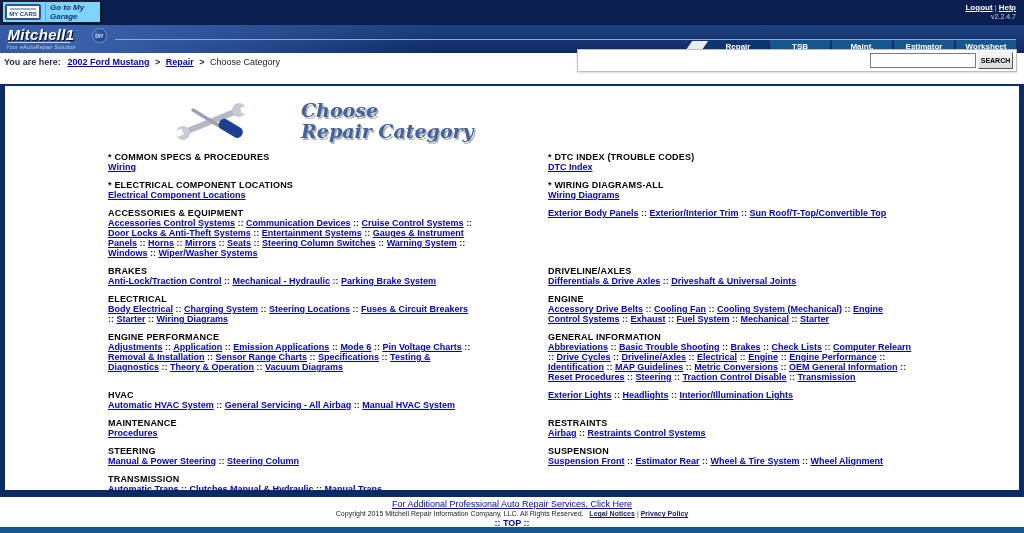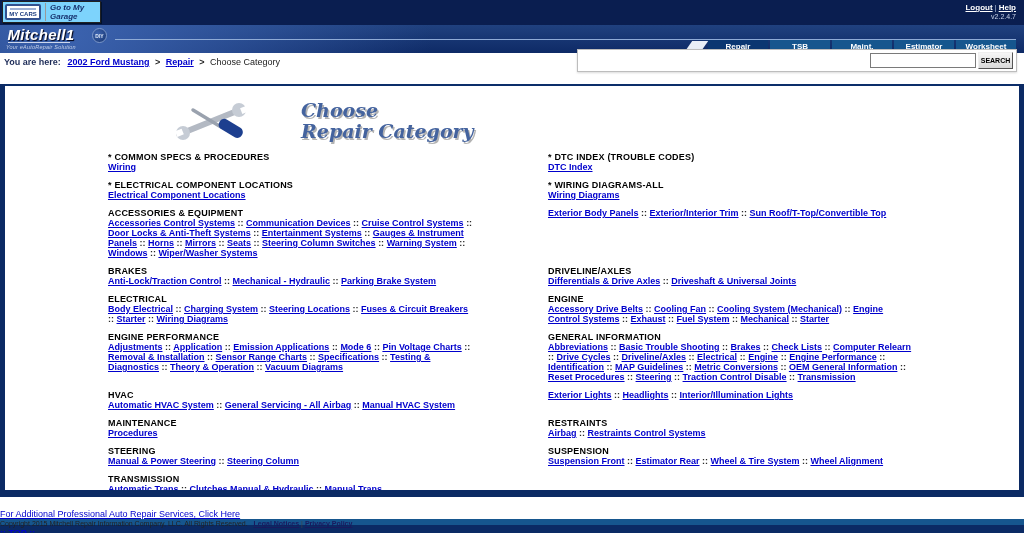--- a/index.html
+++ b/index.html
@@ -68,21 +68,21 @@
   .cat-table { padding:14px 0 0 103px; }
   .cat-row { display:flex; margin-bottom:8px; }
   .cat-cell { width:440px; }
   .cat-heading { font-size:9px; font-weight:bold; color:#000; letter-spacing:0.2px; line-height:10px; }
   .cat-links { max-width:365px; font-size:9px; font-weight:bold; line-height:10px; }
   .cat-links a { color:#0000CC; text-decoration:underline; cursor:pointer; }
   .cat-links .sep { color:#2a2a2a; }
 
   
   .footer-navybar { height:7px; background:#0B2A64; }
-  .footer-white { height:22px; background:#fff; text-align:left; padding-top:12px; }
+  .footer-white { height:30px; background:#fff; text-align:center; padding-top:2px; }
   .footer-link { font-size:9px; }
   .footer-link a { color:#0000CC; text-decoration:underline; cursor:pointer; }
   .footer-copy { font-size:7px; color:#222; margin-top:1px; }
   .footer-copy a { color:#1a1a5e; font-weight:bold; text-decoration:underline; cursor:pointer; }
   .footer-copy .bar { padding:0 2px; color:#444; }
   .footer-top { font-size:9px; font-weight:bold; margin-top:1px; }
   .footer-top a { color:#0000CC; cursor:pointer;margin-top:42px; }
   .footer-bluebar { height:6px; background:#16568E; }
 </style>
 </head>

